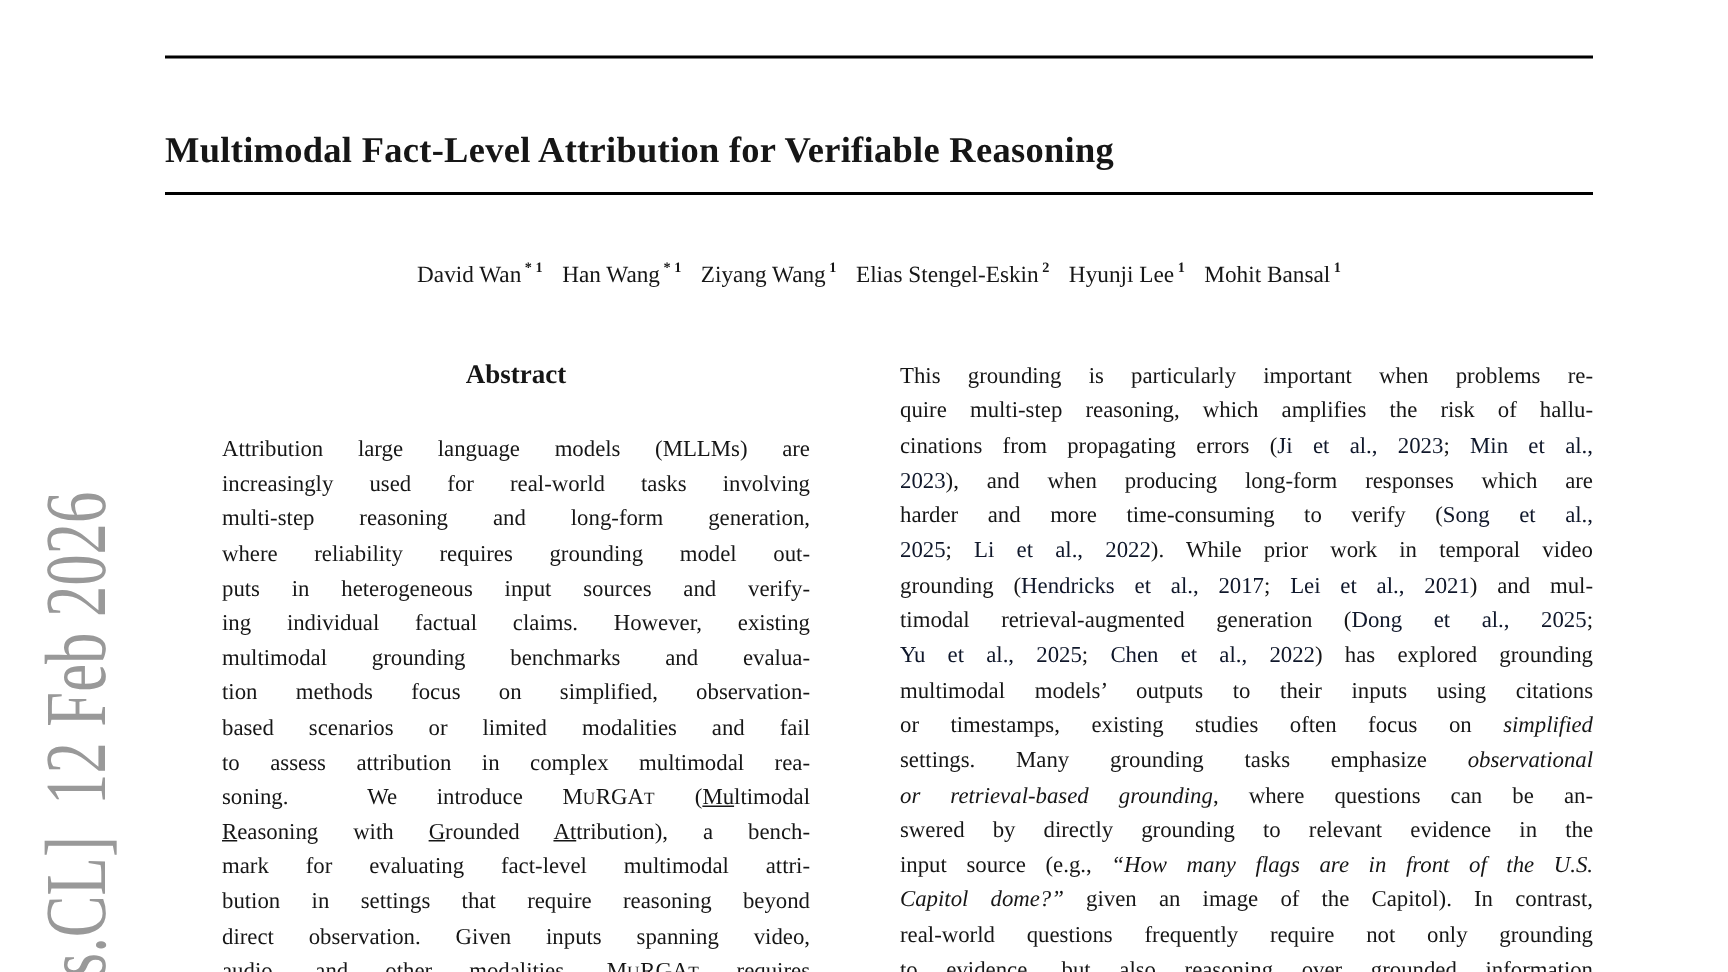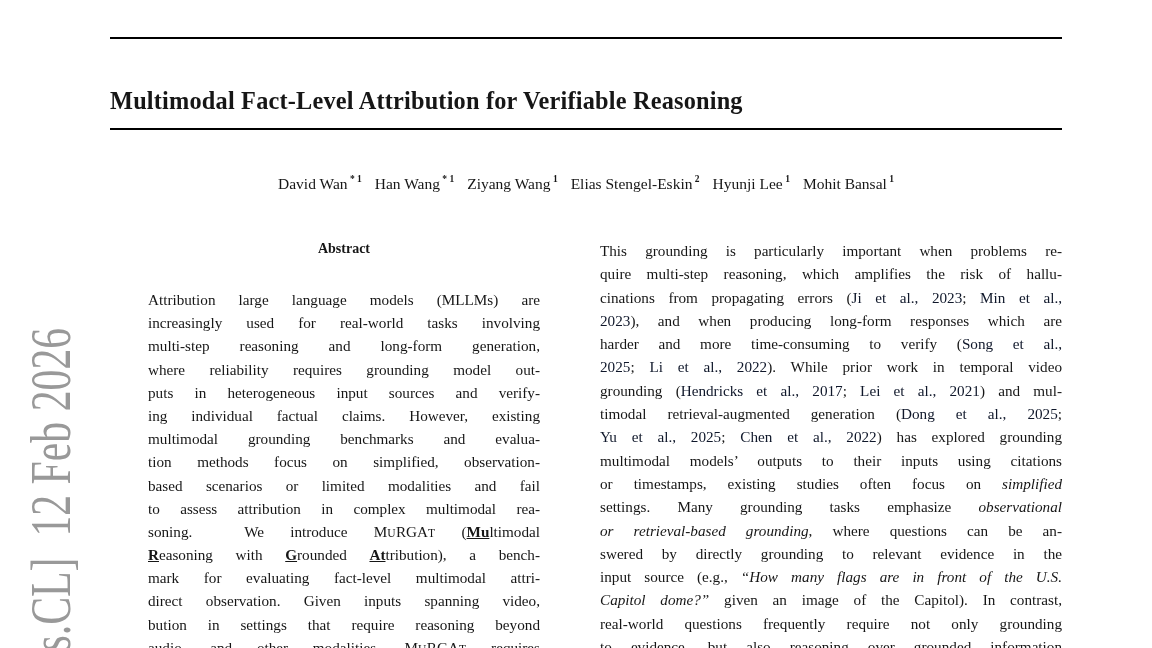--- a/index.html
+++ b/index.html
@@ -14,35 +14,35 @@
   .paper-title{
     position:absolute;left:110px;top:71px;width:952px;text-align:left;
     font-size:24.3px;font-weight:bold;letter-spacing:0.2px;
   }
   .authors{
     position:absolute;left:110px;top:174px;width:952px;text-align:center;
     font-size:15.5px;white-space:pre;
   }
   .abstract-col{position:absolute;left:148px;top:237px;width:392px;}
   .abstract-heading{
-    text-align:center;font-size:14px;font-weight:bold;line-height:24px;
+    text-align:center;font-size:18px;font-weight:bold;line-height:24px;
     margin:0 0 27px 0;
   }
   .tcol .tline{
     text-align:justify;text-align-last:justify;
     font-size:15.2px;line-height:23.2px;height:23.2px;
   }
   .intro-col{position:absolute;left:600px;top:239px;width:462px;}
   .intro-col .tline{line-height:23.3px;height:23.3px;}
   
   .seg-n{}
   .seg-b{font-weight:normal;}
   .seg-i{font-style:italic;}
   .seg-l{color:#0f172a;}
-  .seg-bu{font-weight:bold;text-decoration:underline;}
+  .seg-bu{font-weight:normal;text-decoration:underline;}
   .seg-sc{font-size:0.76em;letter-spacing:0.4px;}
   .seg-sup{font-weight:bold;font-size:9.5px;vertical-align:7px;white-space:pre;}
   .seg-sp{display:inline-block;width:13px;}
   .watermark{
     position:absolute;left:22px;top:670px;
     transform:rotate(-90deg) scaleX(0.72);transform-origin:0 0;
     font-size:58px;line-height:1;color:#999999;white-space:pre;
   }
 </style>
 </head>
@@ -69,22 +69,22 @@
         <div class="tline"><span class="seg-n">where reliability requires grounding model out-</span></div>
         <div class="tline"><span class="seg-n">puts in heterogeneous input sources and verify-</span></div>
         <div class="tline"><span class="seg-n">ing individual factual claims. However, existing</span></div>
         <div class="tline"><span class="seg-n">multimodal grounding benchmarks and evalua-</span></div>
         <div class="tline"><span class="seg-n">tion methods focus on simplified, observation-</span></div>
         <div class="tline"><span class="seg-n">based scenarios or limited modalities and fail</span></div>
         <div class="tline"><span class="seg-n">to assess attribution in complex multimodal rea-</span></div>
         <div class="tline"><span class="seg-n">soning.&nbsp; We introduce M</span><span class="seg-sc">U</span><span class="seg-n">RGA</span><span class="seg-sc">T</span><span class="seg-n"> (</span><span class="seg-bu">Mu</span><span class="seg-n">ltimodal</span></div>
         <div class="tline"><span class="seg-bu">R</span><span class="seg-n">easoning with </span><span class="seg-bu">G</span><span class="seg-n">rounded </span><span class="seg-bu">At</span><span class="seg-n">tribution), a bench-</span></div>
         <div class="tline"><span class="seg-n">mark for evaluating fact-level multimodal attri-</span></div>
+        <div class="tline"><span class="seg-n">bution in settings that require reasoning beyond</span></div>
         <div class="tline"><span class="seg-n">direct observation. Given inputs spanning video,</span></div>
-        <div class="tline"><span class="seg-n">bution in settings that require reasoning beyond</span></div>
         <div class="tline"><span class="seg-n">audio, and other modalities, M</span><span class="seg-sc">U</span><span class="seg-n">RGA</span><span class="seg-sc">T</span><span class="seg-n"> requires</span></div>
       </div>
   </div>
 
   <div class="intro-col tcol">
       <div class="tline"><span class="seg-n">This grounding is particularly important when problems re-</span></div>
       <div class="tline"><span class="seg-n">quire multi-step reasoning, which amplifies the risk of hallu-</span></div>
       <div class="tline"><span class="seg-n">cinations from propagating errors (</span><span class="seg-l">Ji et al., 2023</span><span class="seg-n">; </span><span class="seg-l">Min et al.,</span></div>
       <div class="tline"><span class="seg-l">2023</span><span class="seg-n">), and when producing long-form responses which are</span></div>
       <div class="tline"><span class="seg-n">harder and more time-consuming to verify (</span><span class="seg-l">Song et al.,</span></div>

